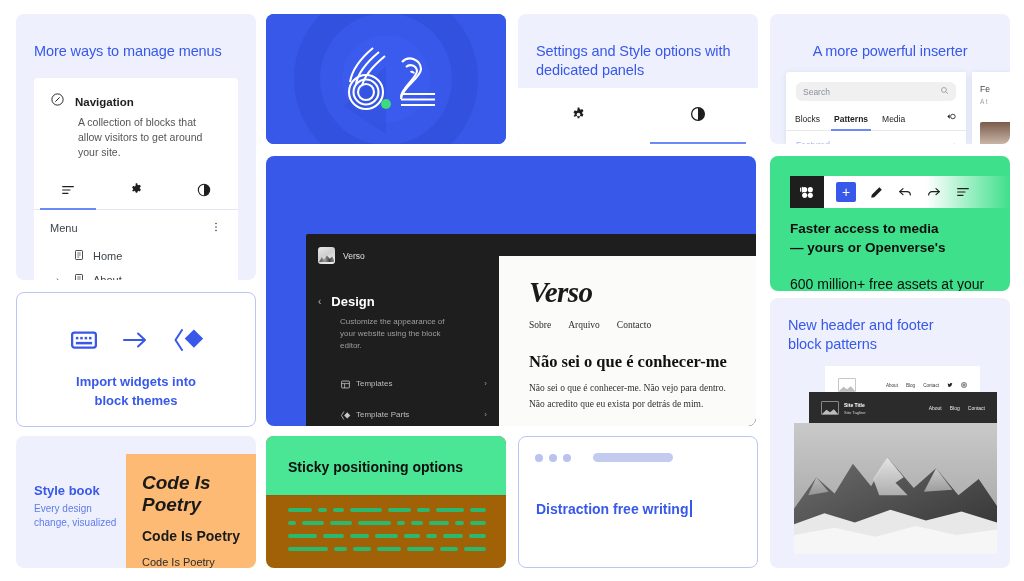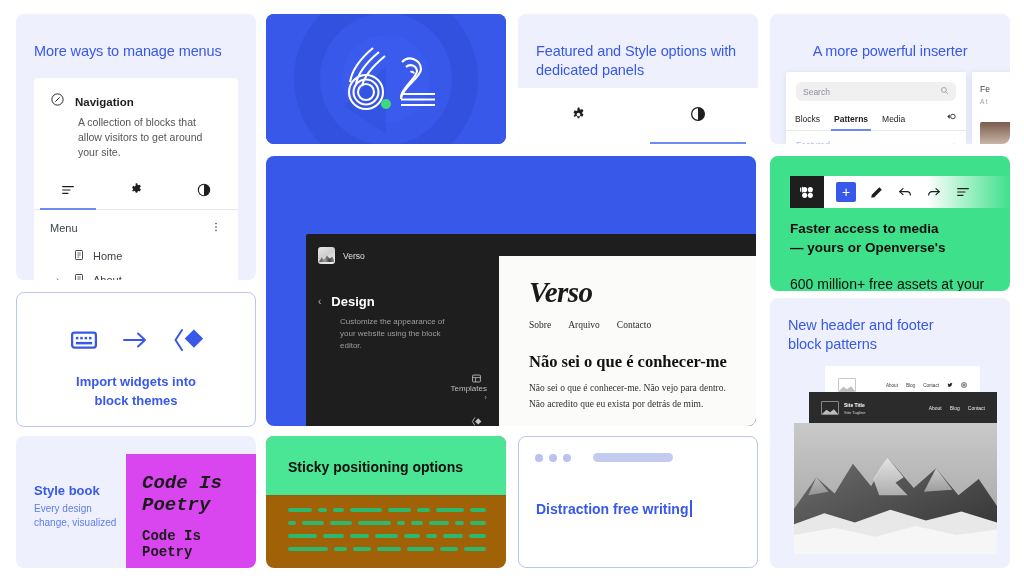--- a/index.html
+++ b/index.html
@@ -121,21 +121,21 @@
   .ed-site { display: flex; align-items: center; gap: 8px; padding: 13px 0 0 12px; }
   .ed-thumb { width: 17px; height: 17px; border-radius: 3px; flex: none;
     background: linear-gradient(150deg,#e9e9e9 0%,#cfcfcf 45%,#f4f4f4 100%); position: relative; overflow: hidden; }
   .ed-thumb::after { content: ""; position: absolute; left: 1px; right: 1px; bottom: 2px; height: 8px;
     background: linear-gradient(90deg,#555,#999 40%,#444 70%,#888); clip-path: polygon(0 100%,18% 40%,33% 72%,52% 18%,72% 60%,88% 30%,100% 75%,100% 100%); }
   .ed-site .nm { color: #e0e0e0; font-size: 8.5px; }
   .ed-design { display: flex; align-items: center; gap: 10px; margin: 30px 0 0 12px; }
   .ed-design .bk { color: #bbb; font-size: 10px; }
   .ed-design .ti { color: #fff; font-weight: bold; font-size: 13px; }
   .ed-sub { color: #9e9e9e; font-size: 8px; line-height: 1.5; margin: 7px 0 0 34px; width: 120px; }
-  .ed-row { display: flex; align-items: flex-end; margin: 0 12px 0 34px; padding: 7px 0; flex-direction: column; }
+  .ed-row { display: flex; align-items: flex-start; margin: 6px 12px 0 34px; padding: 7px 0; }
   .ed-row .ic { width: 16px; color: #c8c8c8; display: flex; }
   .ed-row .lb { color: #bdbdbd; font-size: 8px; flex: 1; }
   .ed-row .ar { color: #9a9a9a; font-size: 8px; }
   .ed-main { flex: 1; background: #fbfbf9; margin-top: 22px; padding: 20px 0 0 30px;
     font-family: "Liberation Serif", serif; }
   .ed-main .brand { font-size: 29px; font-style: italic; font-weight: bold; color: #1a1a1a; letter-spacing: -0.5px; }
   .ed-nav { display: flex; gap: 17px; margin-top: 11px; font-size: 9.5px; color: #2b2b2b; }
   .ed-main .h2 { font-size: 16.5px; font-weight: bold; color: #111; margin-top: 22px; }
   .ed-main .p { font-size: 9.5px; color: #2f2f2f; line-height: 1.65; margin-top: 9px; }
 
@@ -166,22 +166,22 @@
   .pat-dark .ph-nav span { font-size: 5px; color: #e8e8e8; }
   .pat-dark .sitetext .a { font-size: 5px; color: #fff; font-weight: bold; }
   .pat-dark .sitetext .b { font-size: 4.2px; color: #cfcfcf; margin-top: 2px; }
   .pat-photo { position: absolute; left: 24px; top: 125px; right: 13px; bottom: 14px; overflow: hidden; }
 
   
   #c-stylebook { left: 16px; top: 436px; width: 240px; height: 132px; }
   #c-stylebook .left { position: absolute; left: 18px; top: 47px; width: 84px; }
   #c-stylebook .left .h { color: #3858E9; font-weight: bold; font-size: 13px; }
   #c-stylebook .left .s { color: #5e7bed; font-size: 10px; line-height: 1.35; margin-top: 4px; }
-  .sb-panel { position: absolute; left: 110px; top: 18px; right: 0; bottom: 0; background: #d946ef;
-    font-family: Liberation Mono, monospace; padding: 18px 0 0 16px; box-sizing: border-box; }
+  .sb-panel { position: absolute; left: 110px; top: 18px; right: 0; bottom: 0; background: #fdba74;
+    font-family: Liberation Sans, sans-serif; padding: 18px 0 0 16px; box-sizing: border-box; }
   .sb-panel .s1 { font-size: 19px; font-weight: bold; font-style: italic; color: #1a1a1a; }
   .sb-panel .s2 { font-size: 14px; font-weight: bold; color: #1a1a1a; margin-top: 12px; }
   .sb-panel .s3 { font-size: 11px; color: #2b2b2b; margin-top: 12px; }
 
   
   #c-sticky { left: 266px; top: 436px; width: 240px; height: 132px; background: #a16207; }
   #c-sticky .head { position: absolute; left: 0; right: 0; top: 0; height: 59px; background: #4BE695;
     box-shadow: 0 1px 0 rgba(0,0,0,.05); }
   #c-sticky .head .t { color: #0d0d0d; font-weight: bold; font-size: 14px; margin: 23px 0 0 22px; }
   .dash-lines { position: absolute; left: 22px; right: 20px; top: 72px; }
@@ -296,21 +296,21 @@
         <path d="M144.5 58 a2.5 2.5 0 0 1 3.5 1.5"></path>
         <path d="M135 80 h34"></path>
         <path d="M135 85.5 h34"></path>
         <path d="M135 91 h34"></path>
       </g>
       <circle cx="120" cy="90" r="5" fill="#3FD97F"></circle>
     </svg>
   </div>
 
   <div class="card lav" id="c-settings">
-    <div class="card-title">Featured and Style options with dedicated panels</div>
+    <div class="card-title">Settings and Style options with dedicated panels</div>
     <div class="set-panel">
       <div class="tabs2">
         <div class="tab">
           <span>
             <svg width="17" height="17" viewBox="0 0 24 24">
                 <path fill="#1e1e1e" d="M10.8 2h2.4l.4 2.3 1.6.9 2.1-1 1.7 2.9-1.7 1.6v1.8l1.7 1.6-1.7 2.9-2.1-1-1.6.9-.4 2.3h-2.4l-.4-2.3-1.6-.9-2.1 1L4.9 14l1.7-1.6v-1.8L4.9 9l1.8-2.9 2.1 1 1.6-.9z"></path>
                 <circle cx="12" cy="12" r="2.6" fill="#EEF1FD"></circle>
               </svg>
           </span>
         </div>

